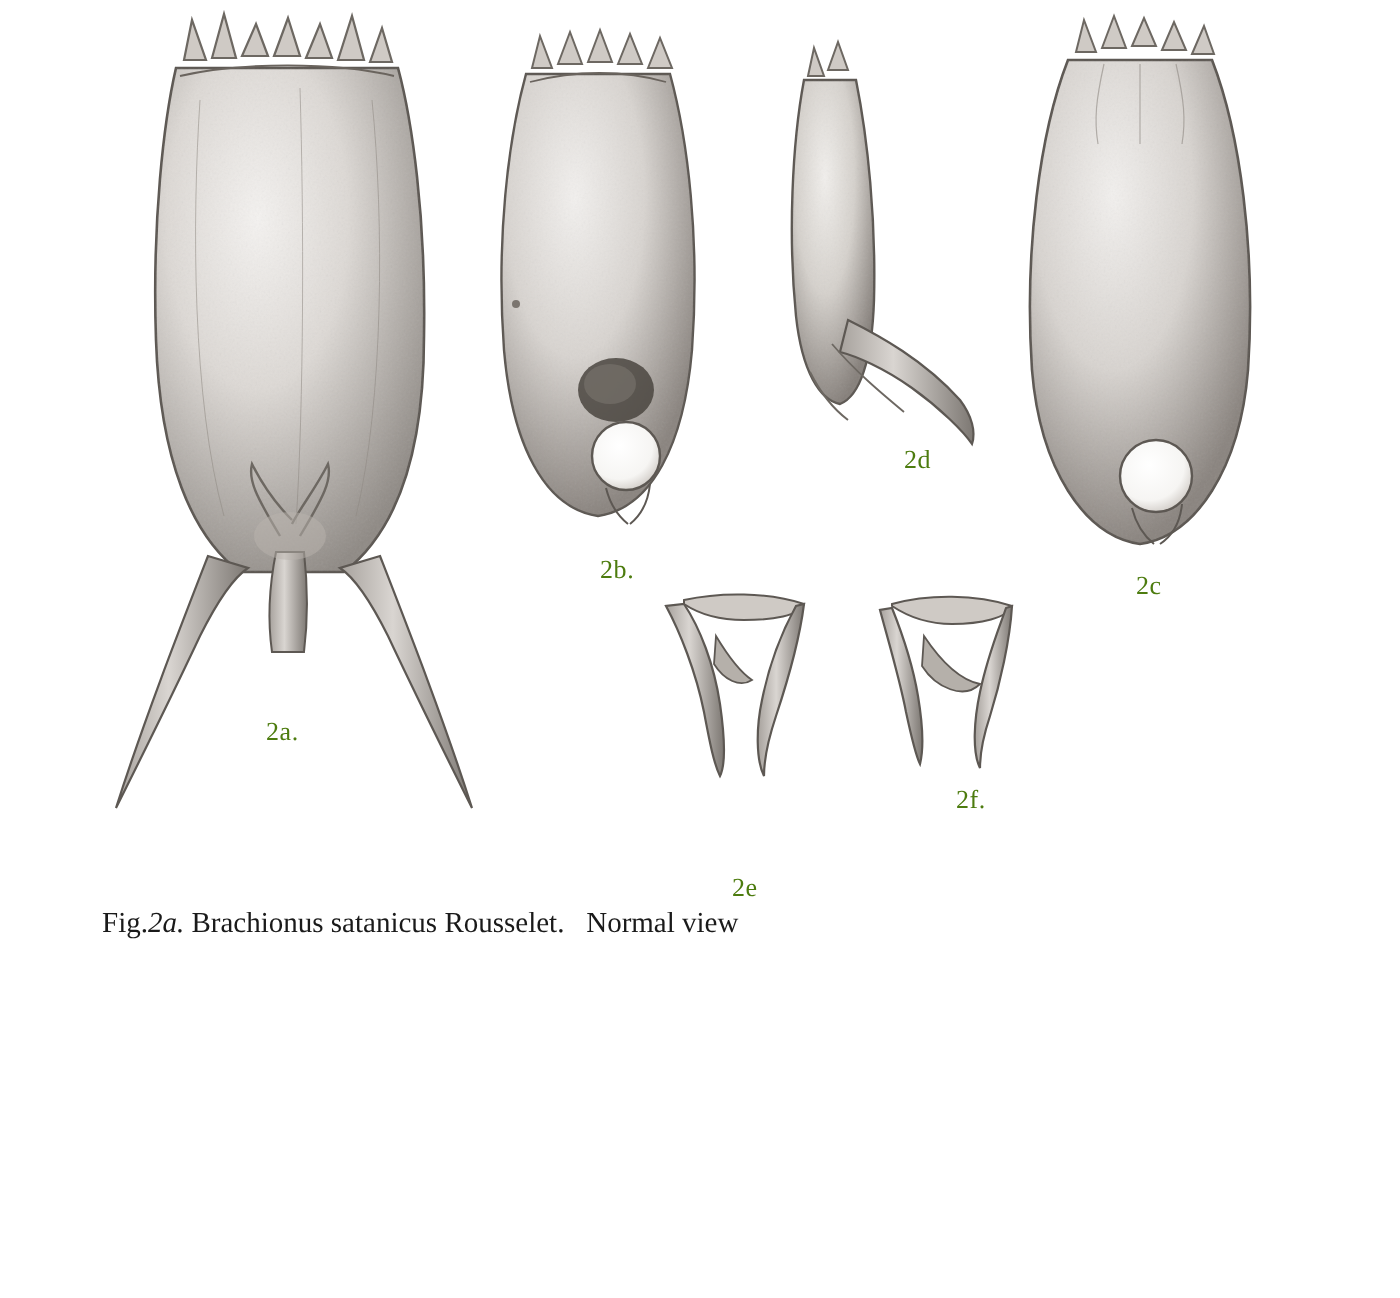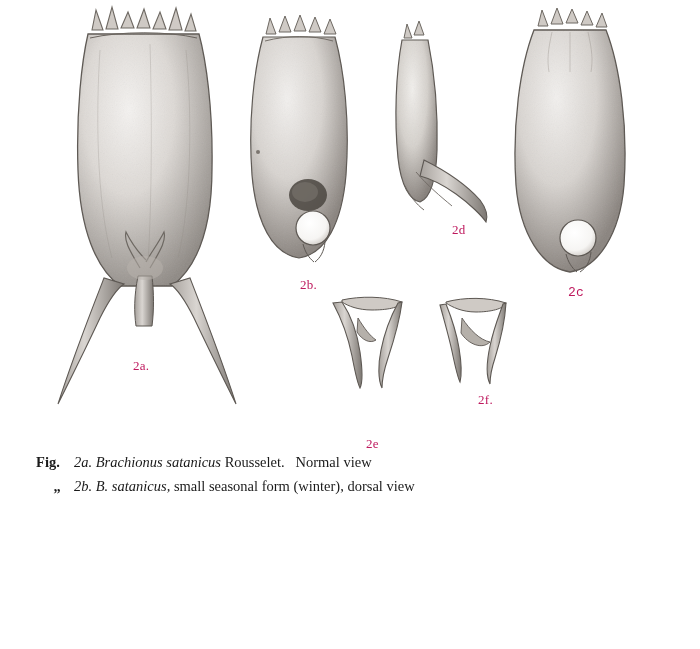--- a/index.html
+++ b/index.html
@@ -19,50 +19,48 @@
     position: absolute;
     left: 0;
     top: 0;
     width: 700px;
     height: 430px;
   }
   .fig-label {
     position: absolute;
     font-family: "Liberation Serif", serif;
     font-size: 13px;
-    color: #be185d;
+    color: #4d7c0f;
     letter-spacing: 0.3px;
   }
   .caption-block {
     position: absolute;
     left: 22px;
     top: 450px;
     width: 660px;
   }
   .cap-line {
     font-size: 14.5px;
     line-height: 24px;
     white-space: nowrap;
   }
   .cap-line .lead {
     display: inline-block;
     width: 52px;
-    text-align: center;
-    font-weight: bold;
+    text-align: right;
   }
   .cap-line .lead.indent {
     width: 52px;
     padding-left: 18px;
     box-sizing: border-box;
   }
   .cap-line .num {
     font-style: italic;
   }
   .sp {
-    font-style: italic;
   }
   .bold-ish {
     font-weight: bold;
   }
   .spacer-row { height: 6px; }
   svg { display: block; }
 </style>
 </head>
 <body>
 
@@ -204,35 +202,32 @@
     <g>
       <path d="M440,305 C444,320 450,340 453,356 C456,370 458,378 460,382 C462,374 461,360 459,348 C456,330 450,314 446,304 Z" fill="url(#spineGrad)" stroke="#5d5853" stroke-width="1.1"></path>
       <path d="M446,302 C464,297 488,297 506,303 C504,309 490,312 476,312 C462,312 452,307 446,303 Z" fill="#cfcac5" stroke="#5d5853" stroke-width="1"></path>
       <path d="M506,303 C505,320 500,342 495,358 C491,370 490,378 490,384 C486,376 487,360 490,346 C494,327 500,313 503,304 Z" fill="url(#spineGrad)" stroke="#5d5853" stroke-width="1.1"></path>
       <path d="M462,318 C470,330 480,340 490,342 C482,350 468,344 461,333 Z" fill="#b5b0aa" stroke="#5d5853" stroke-width="0.9"></path>
     </g>
   </svg>
 
   <span class="fig-label" style="left:133px; top:358px;">2a.</span>
   <span class="fig-label" style="left:300px; top:277px;">2b.</span>
-  <span class="fig-label" style="left:568px; top:285px;font-family:Liberation Mono, monospace;">2c</span>
+  <span class="fig-label" style="left:568px; top:285px;">2c</span>
   <span class="fig-label" style="left:452px; top:222px;">2d</span>
   <span class="fig-label" style="left:366px; top:400px;margin-top:36px;">2e</span>
   <span class="fig-label" style="left:478px; top:392px;">2f.</span>
 </div>
 
 <div class="caption-block">
 
   <div class="cap-line">
     <span class="lead">Fig.</span><span class="num">2a.</span>&nbsp;<span class="sp">Brachionus satanicus</span>&nbsp;<span>Rousselet.</span>&nbsp;&nbsp;&nbsp;<span>Normal view</span>
   </div>
 
-  <div class="cap-line">
-    <span class="lead indent">„</span><span class="num">2b.</span>&nbsp;<span class="sp">B. satanicus,</span>&nbsp;<span>small seasonal form (winter), dorsal view</span>
-  </div>
 
 
 
 
   <div class="spacer-row"></div>
 
 
 </div>
 
 </body></html>

